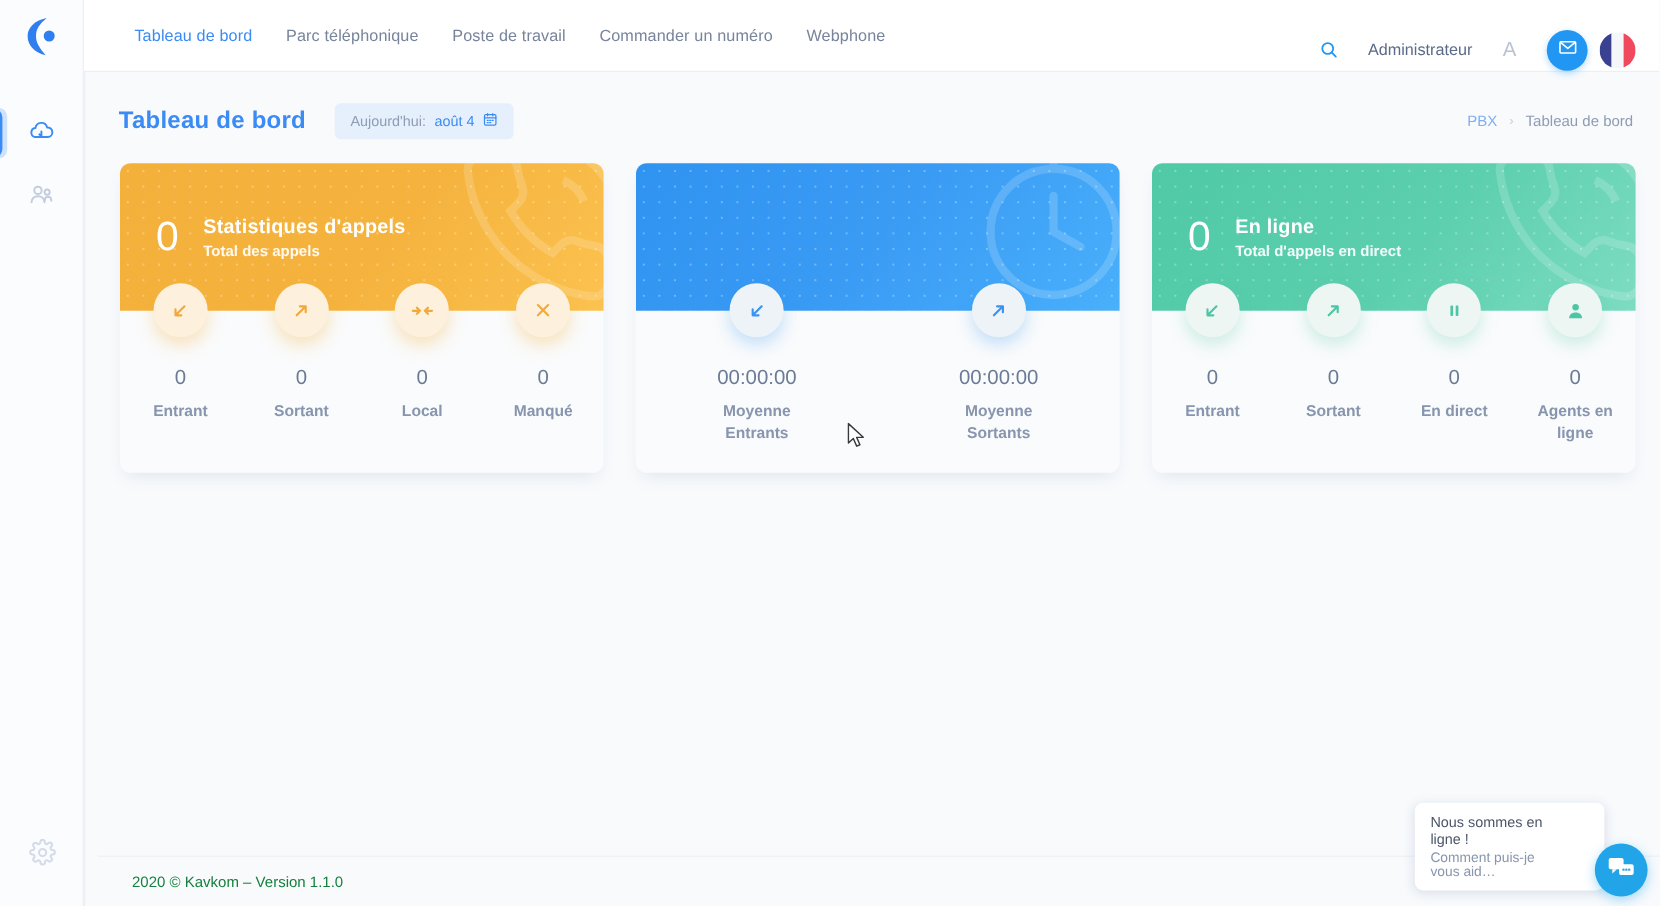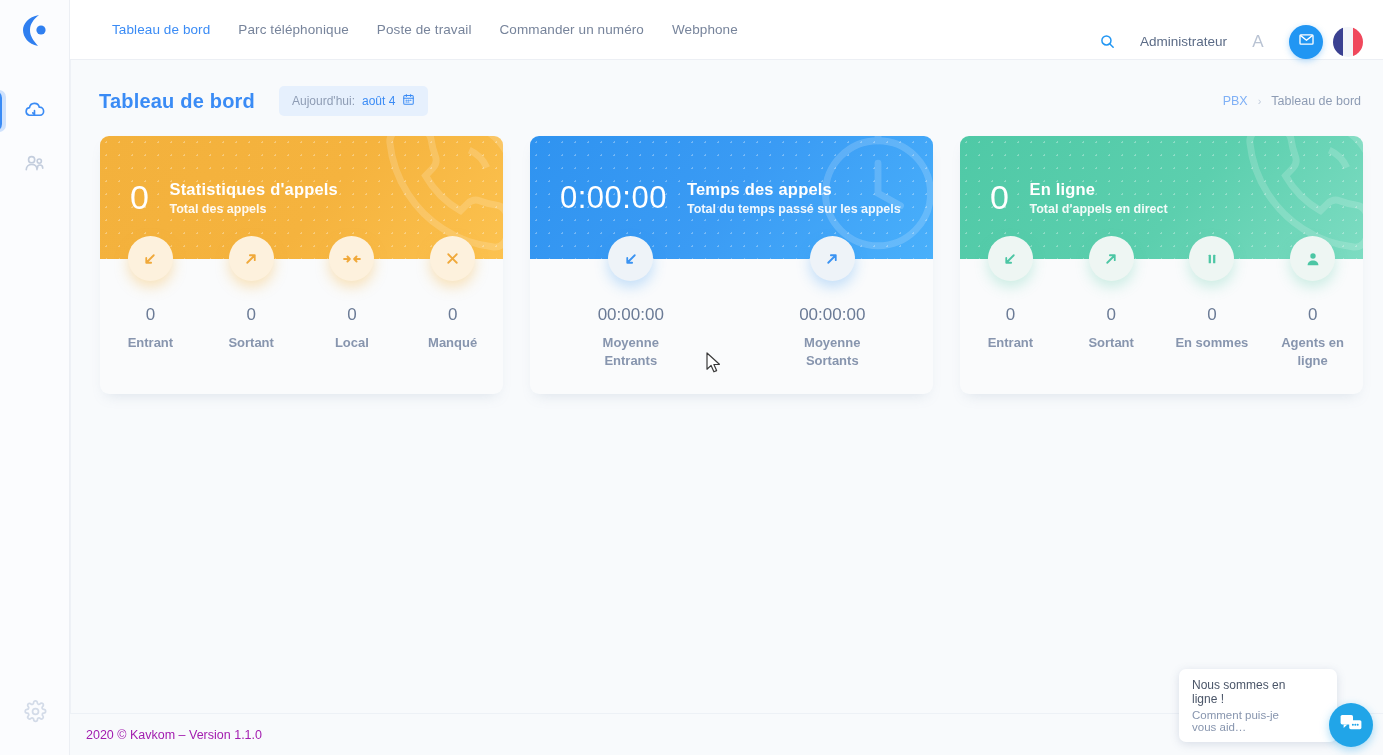--- a/index.html
+++ b/index.html
@@ -168,24 +168,24 @@
   .c-orange .circ { background: #fdf1dd; box-shadow: 0 6px 14px rgba(243,177,60,.35); }
   
   .c-blue .card-head { background: linear-gradient(130deg,#2f93f0 0%,#3a9bf4 50%,#49b0fb 100%); }
   .c-blue .circ { background: #eef3f8; box-shadow: 0 6px 14px rgba(47,147,240,.28); }
   
   .c-green .card-head { background: linear-gradient(130deg,#4fc9a6 0%,#5ccfae 55%,#7ddcc2 100%); }
   .c-green .circ { background: #eef6f3; box-shadow: 0 6px 14px rgba(79,201,166,.28); }
 
   
   #footer {
-    position: absolute; left: 58px; right: 0; bottom: 0; height: 42px;
+    position: absolute; left: 82px; right: 0; bottom: 0; height: 42px;
     background: #f8fafc; border-top: 1px solid #edf1f6;
     display: flex; align-items: center; padding-left: 28px;
-    font-size: 12.5px; color: #a21caf;
+    font-size: 12.5px; color: #15803d;
   }
 
   
   #chat-bubble-text {
     position: absolute; right: 46px; bottom: 13px;
     background: #fff; border-radius: 7px;
     box-shadow: 0 2px 10px rgba(90,110,150,.20);
     padding: 9px 44px 9px 13px; z-index: 9;
     width: 158px;
   }
@@ -361,27 +361,20 @@
     <div class="stat-card c-blue">
       <div class="card-head">
         <div class="dots"></div>
         <div class="watermark">
           <svg width="150" height="150" viewBox="0 0 24 24" fill="none" stroke="#fff" stroke-width="1.1" stroke-linecap="round">
             <circle cx="12" cy="13" r="8.4"></circle>
             <path d="M12 8.2 V13 L15.6 15"></path>
             <path d="M9 2.6 H15 M12 2.6 V4.6"></path>
           </svg>
         </div>
-        <div class="card-head-inner">
-          <span class="big-val wide">0:00:00</span>
-          <span class="head-texts">
-            <div class="h-title">Temps des appels</div>
-            <div class="h-sub">Total du temps passé sur les appels</div>
-          </span>
-        </div>
       </div>
       <div class="card-body">
         <div class="metrics">
           <div class="metric">
             <span class="circ">
               <svg width="18" height="18" viewBox="0 0 24 24" fill="none" stroke="#3a93f2" stroke-width="2.4" stroke-linecap="round" stroke-linejoin="round">
                   <path d="M17 7 L7 17 M7 17 H13.5 M7 17 V10.5"></path>
                 </svg>
             </span>
             <span class="m-val">00:00:00</span>
@@ -438,21 +431,21 @@
             <span class="m-lbl">Sortant</span>
           </div>
           <div class="metric">
             <span class="circ">
               <svg width="16" height="16" viewBox="0 0 24 24" fill="#4cc6a4">
                   <rect x="7" y="5.5" width="3.4" height="13" rx="1"></rect>
                   <rect x="13.6" y="5.5" width="3.4" height="13" rx="1"></rect>
                 </svg>
             </span>
             <span class="m-val">0</span>
-            <span class="m-lbl">En sommes</span>
+            <span class="m-lbl">En direct</span>
           </div>
           <div class="metric">
             <span class="circ">
               <svg width="18" height="18" viewBox="0 0 24 24" fill="#4cc6a4">
                   <circle cx="12" cy="8" r="3.6"></circle>
                   <path d="M4.8 20.4c0-4 3.2-6.4 7.2-6.4s7.2 2.4 7.2 6.4Z"></path>
                 </svg>
             </span>
             <span class="m-val">0</span>
             <span class="m-lbl">Agents en ligne</span>

